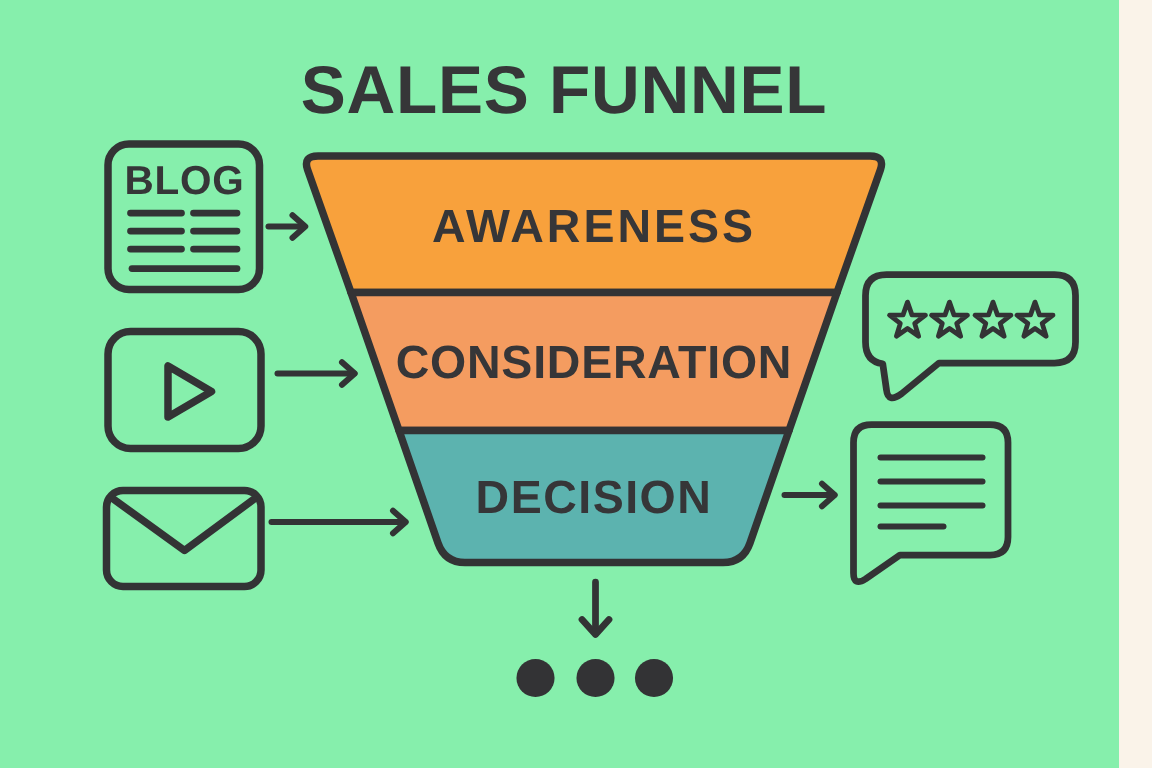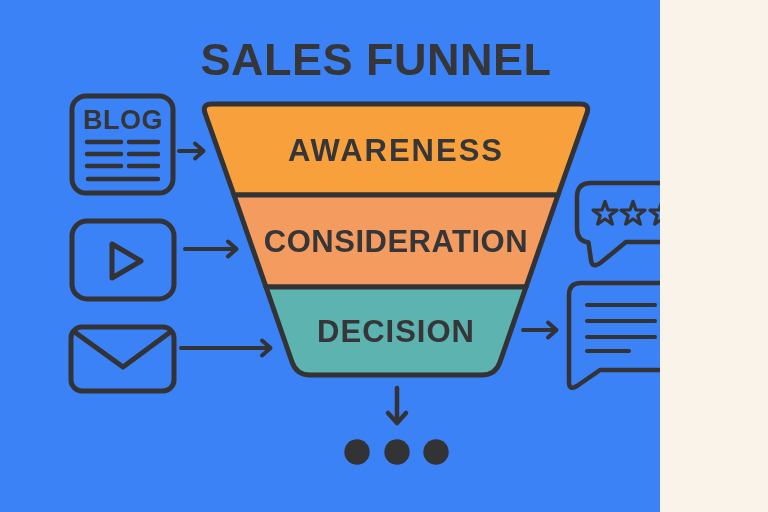--- a/index.html
+++ b/index.html
@@ -3,23 +3,23 @@
 <meta charset="utf-8">
 <style>
   html, body {
     margin: 0;
     padding: 0;
     background: #FAF3E9;
     font-family: "Liberation Sans", sans-serif;
   }
   .canvas {
     position: relative;
-    width: 660px;
+    width: 746px;
     height: 512px;
-    background: #3b82f6;
+    background: #86efac;
     overflow: hidden;
   }
   svg { display: block; }
   text {
     font-family: "Liberation Sans", "DejaVu Sans", sans-serif;
     font-weight: bold;
     fill: #363638;
   }
 </style>
 </head>

